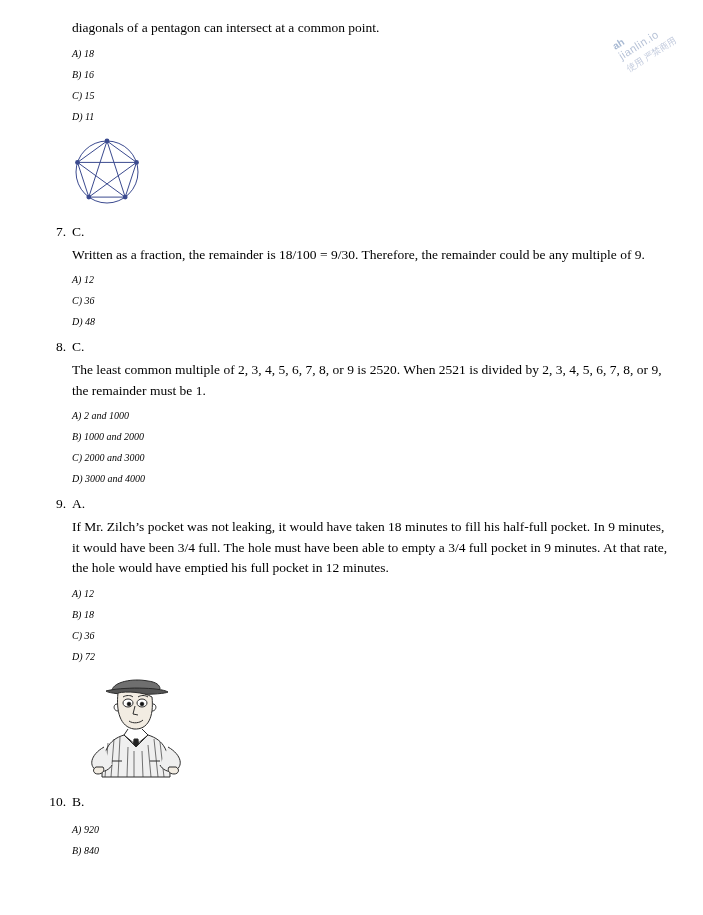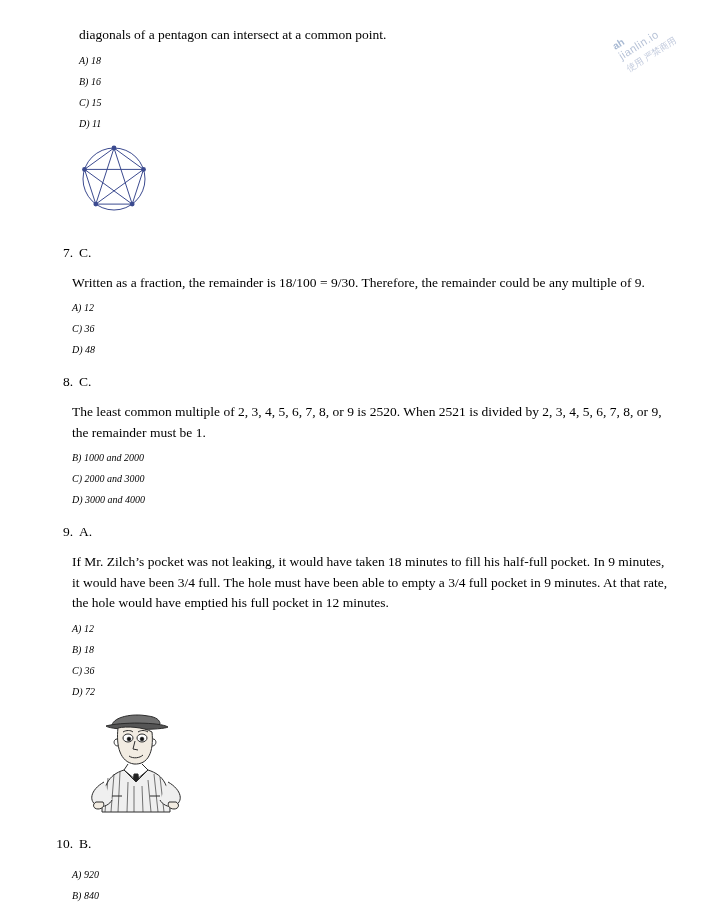--- a/index.html
+++ b/index.html
@@ -55,21 +55,21 @@
   }
 
   .content {
     position: absolute;
     left: 0; top: 0;
     width: 703px;
   }
 
   .item {
     position: relative;
-    margin: 7px;
+    margin: 0;
   }
   .num {
     position: absolute;
     left: 42px;
     width: 24px;
     text-align: right;
     font-size: 13.5px;
     line-height: 18px;
   }
   .ans {
@@ -157,20 +157,21 @@
     </div>
 
     <div class="spacer-sm"></div>
 
     <div class="item" style="height:22px;">
       <span class="num">8.</span>
       <span class="ans">C.</span>
     </div>
     <div class="expl">The least common multiple of 2, 3, 4, 5, 6, 7, 8, or 9 is 2520. When 2521 is divided by 2, 3, 4, 5, 6, 7, 8, or 9, the remainder must be 1.</div>
     <div class="choices">
+      <div class="choice">A) 2 and 1000</div>
       <div class="choice">B) 1000 and 2000</div>
       <div class="choice">C) 2000 and 3000</div>
       <div class="choice">D) 3000 and 4000</div>
     </div>
 
     <div class="spacer-sm"></div>
 
     <div class="item" style="height:22px;">
       <span class="num">9.</span>
       <span class="ans">A.</span>

